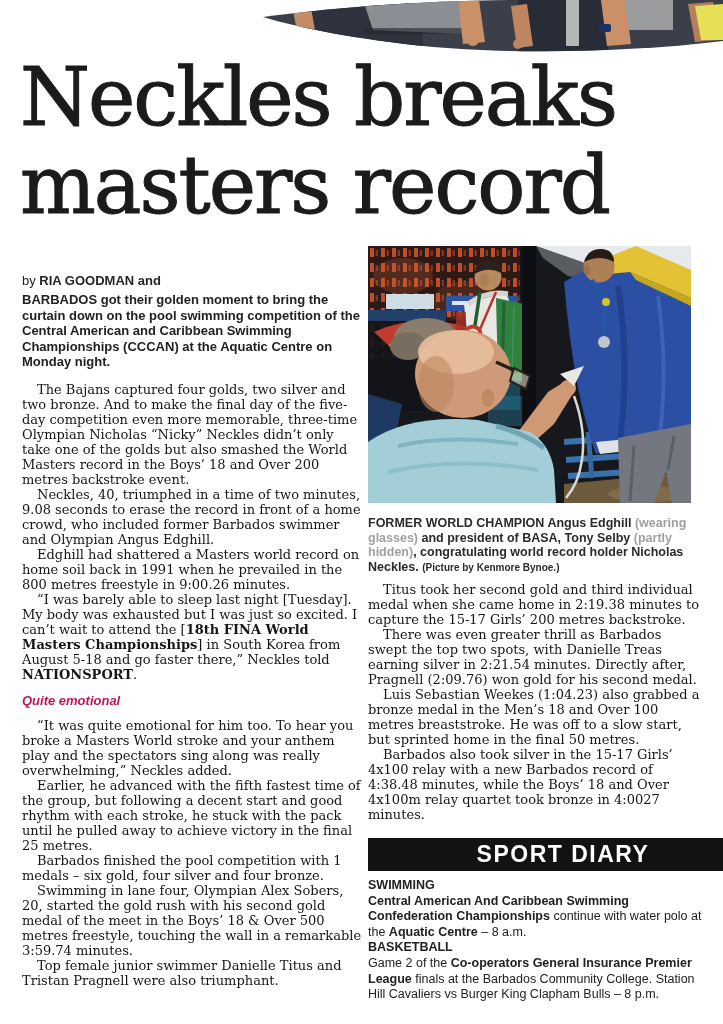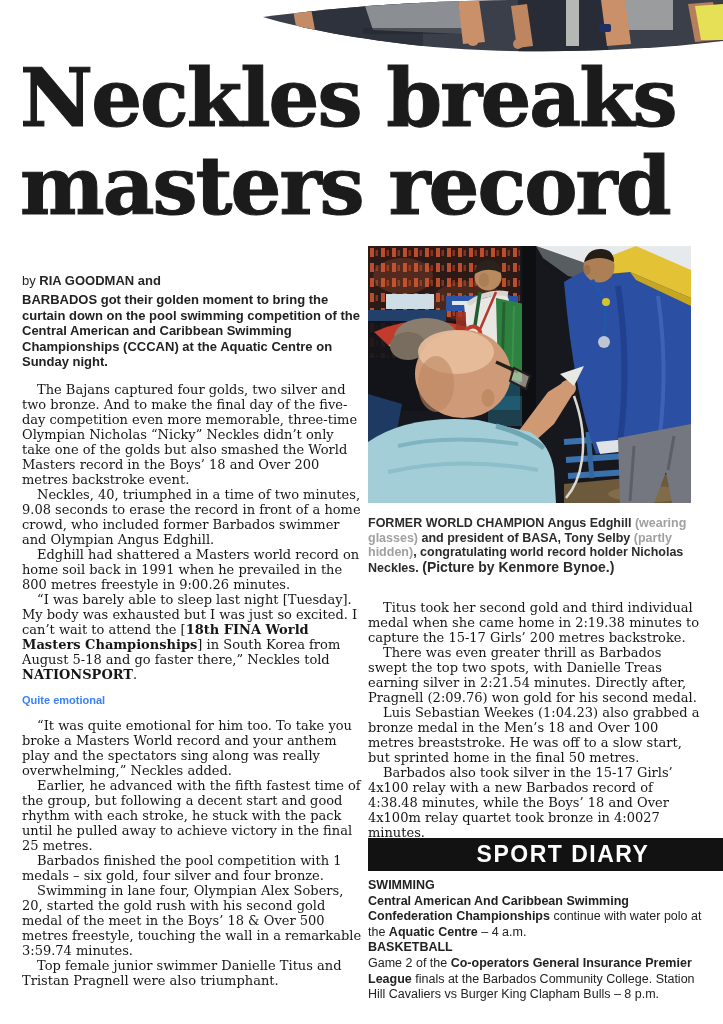--- a/index.html
+++ b/index.html
@@ -6,46 +6,46 @@
   .page{
     position:relative; width:723px; height:1024px; margin:0 auto;
     background:#ffffff; overflow:hidden;
     font-family:"Liberation Sans", sans-serif; color:#1c1c1c;
   }
   
   .top-strip{position:absolute; left:263px; top:0; width:460px; height:54px;}
   
   .headline{
     position:absolute; left:20px; top:54px; width:690px;
-    font-family:"DejaVu Serif", serif; font-weight:bold;
+    font-family:"DejaVu Serif", serif; font-weight:normal;
     font-size:80px; line-height:88px; letter-spacing:-2px; color:#1b1b1b;
     -webkit-text-stroke:1px #1b1b1b;
   }
   
   .byline{
     position:absolute; left:22px; top:245px; width:340px;
     font-size:13px; line-height:15.5px; font-weight:bold; color:#252525;margin-top:28px;
   }
   
   .lead{
     position:absolute; left:22px; top:292px; width:342px;
     font-size:13px; line-height:15.6px; font-weight:bold; color:#222;
   }
   
   .serif-body{
     font-family:"DejaVu Serif", serif;
     font-size:13px; line-height:15px; color:#161616;
   }
   .serif-body p{margin:0; text-indent:15px;}
   .col-left-body{position:absolute; left:22px; top:382px; width:342px;}
-  .col-right-body{position:absolute; left:368px; top:582px; width:334px;margin-top:18px;}
+  .col-right-body{position:absolute; left:368px; top:582px; width:334px;}
   .subhead{
     font-family:"Liberation Sans", sans-serif;
-    font-size:11px; font-weight:bold; color:#3b82f6;
-    margin:11px 0 10px 0; text-indent:0;
+    font-size:13px; font-weight:bold; color:#be185d;
+    margin:11px 0 10px 0; text-indent:0;font-style:italic;
   }
   
   .photo{position:absolute; left:368px; top:246px; width:323px; height:257px;}
   .photo svg{display:block;}
   .caption{
     position:absolute; left:368px; top:516px; width:334px;
     font-size:12.5px; line-height:14.6px; font-weight:bold; color:#2b2b2b;
   }
   
   .diary-banner{
@@ -56,21 +56,21 @@
   }
   .diary{
     position:absolute; left:368px; top:878px; width:334px;
     font-size:12.5px; line-height:15.6px; color:#222;
   }
   .diary .sport{font-weight:bold;}
   
   .run-n{font-weight:normal;}
   .run-b{font-weight:bold;}
   .run-lt{color:#a0a0a0;}
-  .run-sm{font-size:14px; letter-spacing:0;}
+  .run-sm{font-size:10px; letter-spacing:0;}
 </style>
 </head>
 <body>
 
 <div class="page">
 
   <div class="top-strip">
     <svg width="460" height="54" viewBox="0 0 460 54">
       <defs>
         <clipPath id="stripClip">
@@ -100,29 +100,29 @@
 
   <div class="headline">
     <div>Neckles breaks</div>
     <div>masters record</div>
   </div>
 
   <div class="byline">
     <div><span class="run-n">by </span><span class="run-b">RIA GOODMAN and</span></div>
   </div>
 
-  <div class="lead">BARBADOS got their golden moment to bring the curtain down on the pool swimming competition of the Central American and Caribbean Swimming Championships (CCCAN) at the Aquatic Centre on Sunday night.</div>
+  <div class="lead">BARBADOS got their golden moment to bring the curtain down on the pool swimming competition of the Central American and Caribbean Swimming Championships (CCCAN) at the Aquatic Centre on Monday night.</div>
 
   <div class="col-left-body serif-body">
     <p>The Bajans captured four golds, two silver and two bronze. And to make the final day of the five-day competition even more memorable, three-time Olympian Nicholas “Nicky” Neckles didn’t only take one of the golds but also smashed the World Masters record in the Boys’ 18 and Over 200 metres backstroke event.</p>
     <p>Neckles, 40, triumphed in a time of two minutes, 9.08 seconds to erase the record in front of a home crowd, who included former Barbados swimmer and Olympian Angus Edghill.</p>
     <p>Edghill had shattered a Masters world record on home soil back in 1991 when he prevailed in the 800 metres freestyle in 9:00.26 minutes.</p>
     <p><span class="run-n">“I was barely able to sleep last night [Tuesday]. My body was exhausted but I was just so excited. I can’t wait to attend the [</span><span class="run-b">18th FINA World Masters Championships</span><span class="run-n">] in South Korea from August 5-18 and go faster there,” Neckles told </span><span class="run-b">NATIONSPORT</span><span class="run-n">.</span></p>
     <h2 class="subhead">Quite emotional</h2>
-    <p>“It was quite emotional for him too. To take you broke a Masters World record and your anthem play and the spectators sing along was really overwhelming,” Neckles added.</p>
+    <p>“It was quite emotional for him too. To hear you broke a Masters World stroke and your anthem play and the spectators sing along was really overwhelming,” Neckles added.</p>
     <p>Earlier, he advanced with the fifth fastest time of the group, but following a decent start and good rhythm with each stroke, he stuck with the pack until he pulled away to achieve victory in the final 25 metres.</p>
     <p>Barbados finished the pool competition with 1 medals – six gold, four silver and four bronze.</p>
     <p>Swimming in lane four, Olympian Alex Sobers, 20, started the gold rush with his second gold medal of the meet in the Boys’ 18 &amp; Over 500 metres freestyle, touching the wall in a remarkable 3:59.74 minutes.</p>
     <p>Top female junior swimmer Danielle Titus and Tristan Pragnell were also triumphant.</p>
   </div>
 
   <div class="photo">
     <svg width="323" height="257" viewBox="0 0 323 257">
       <defs>
         <pattern id="sbDots" width="11" height="15" patternUnits="userSpaceOnUse">
@@ -245,21 +245,21 @@
     <p>Luis Sebastian Weekes (1:04.23) also grabbed a bronze medal in the Men’s 18 and Over 100 metres breaststroke. He was off to a slow start, but sprinted home in the final 50 metres.</p>
     <p>Barbados also took silver in the 15-17 Girls’ 4x100 relay with a new Barbados record of 4:38.48 minutes, while the Boys’ 18 and Over 4x100m relay quartet took bronze in 4:0027 minutes.</p>
   </div>
 
   <div class="diary-banner">
     <span>SPORT DIARY</span>
   </div>
   <div class="diary">
     <div>
       <div class="sport">SWIMMING</div>
-      <div><span class="run-b">Central American And Caribbean Swimming Confederation Championships</span><span class="run-n"> continue with water polo at the </span><span class="run-b">Aquatic Centre</span><span class="run-n"> – 4 a.m.</span></div>
+      <div><span class="run-b">Central American And Caribbean Swimming Confederation Championships</span><span class="run-n"> continue with water polo at the </span><span class="run-b">Aquatic Centre</span><span class="run-n"> – 8 a.m.</span></div>
     </div>
     <div>
       <div class="sport">BASKETBALL</div>
       <div><span class="run-n">Game 2 of the </span><span class="run-b">Co-operators General Insurance Premier League</span><span class="run-n"> finals at the Barbados Community College. Station Hill Cavaliers vs Burger King Clapham Bulls – 8 p.m.</span></div>
     </div>
   </div>
 
 </div>
 
 </body></html>

